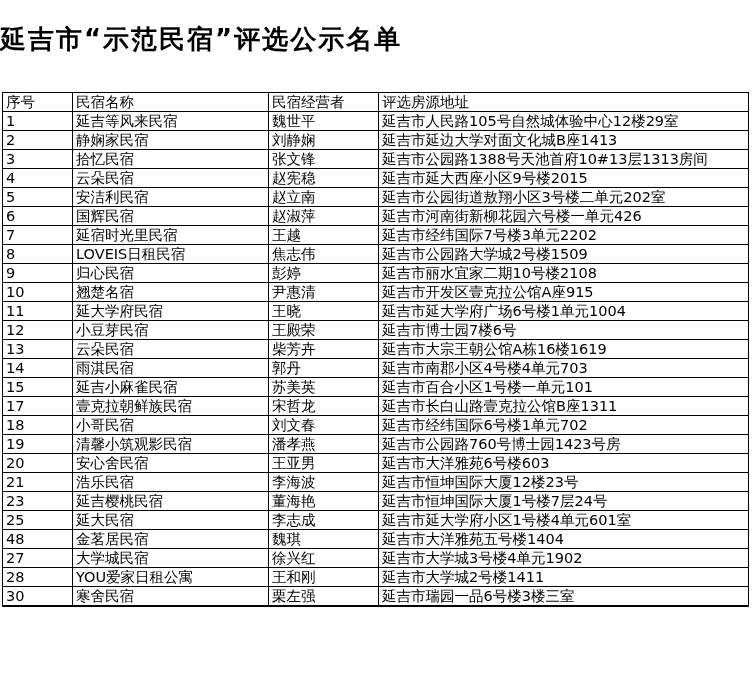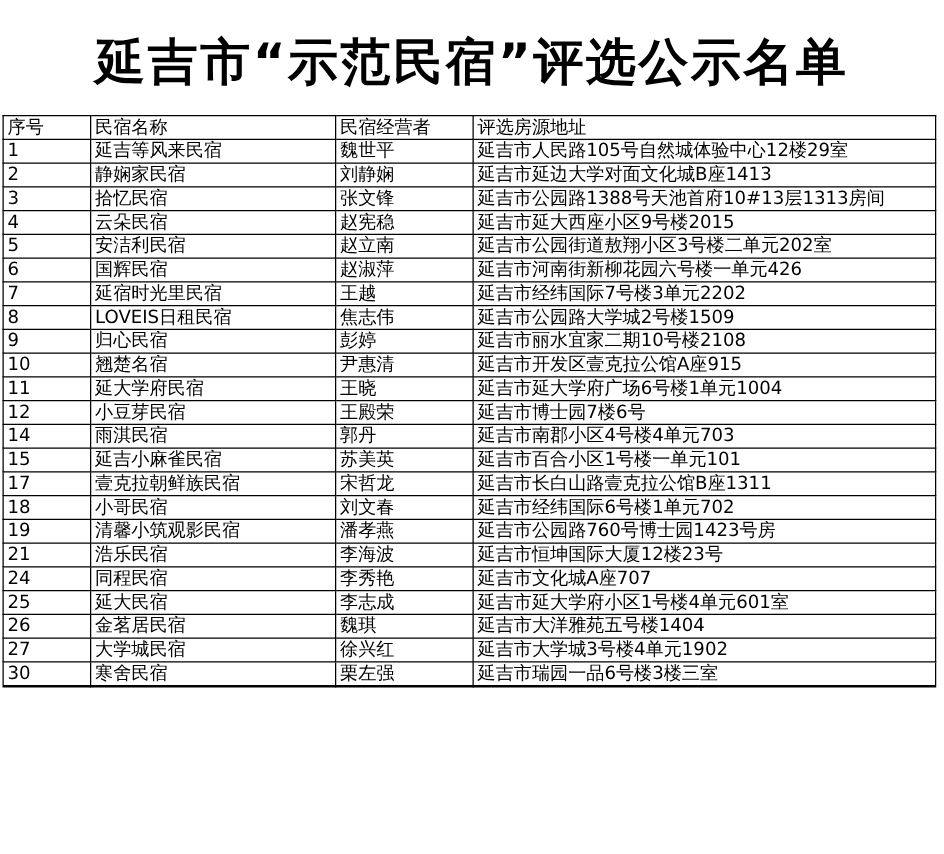--- a/index.html
+++ b/index.html
@@ -17,22 +17,22 @@
     width: 755px;
     height: 683px;
     background: #ffffff;
   }
   .title {
     position: absolute;
     top: 22px;
     left: 0;
     width: 755px;
     margin: 0;
-    text-align: center;
-    font-size: 40px;
+    text-align: left;
+    font-size: 26px;
     font-weight: bold;
     letter-spacing: 2px;
     white-space: nowrap;
     color: #000000;
   }
   table.list {
     position: absolute;
     top: 92px;
     left: 2px;
     border-collapse: collapse;
@@ -148,20 +148,26 @@
           <td>王晓</td>
           <td>延吉市延大学府广场6号楼1单元1004</td>
         </tr>
         <tr>
           <td>12</td>
           <td>小豆芽民宿</td>
           <td>王殿荣</td>
           <td>延吉市博士园7楼6号</td>
         </tr>
         <tr>
+          <td>13</td>
+          <td>云朵民宿</td>
+          <td>柴芳卉</td>
+          <td>延吉市大宗王朝公馆A栋16楼1619</td>
+        </tr>
+        <tr>
           <td>14</td>
           <td>雨淇民宿</td>
           <td>郭丹</td>
           <td>延吉市南郡小区4号楼4单元703</td>
         </tr>
         <tr>
           <td>15</td>
           <td>延吉小麻雀民宿</td>
           <td>苏美英</td>
           <td>延吉市百合小区1号楼一单元101</td>
@@ -178,50 +184,62 @@
           <td>刘文春</td>
           <td>延吉市经纬国际6号楼1单元702</td>
         </tr>
         <tr>
           <td>19</td>
           <td>清馨小筑观影民宿</td>
           <td>潘孝燕</td>
           <td>延吉市公园路760号博士园1423号房</td>
         </tr>
         <tr>
+          <td>20</td>
+          <td>安心舍民宿</td>
+          <td>王亚男</td>
+          <td>延吉市大洋雅苑6号楼603</td>
+        </tr>
+        <tr>
           <td>21</td>
           <td>浩乐民宿</td>
           <td>李海波</td>
           <td>延吉市恒坤国际大厦12楼23号</td>
         </tr>
         <tr>
-          <td>24</td>
-          <td>同程民宿</td>
-          <td>李秀艳</td>
-          <td>延吉市文化城A座707</td>
+          <td>23</td>
+          <td>延吉樱桃民宿</td>
+          <td>董海艳</td>
+          <td>延吉市恒坤国际大厦1号楼7层24号</td>
         </tr>
         <tr>
           <td>25</td>
           <td>延大民宿</td>
           <td>李志成</td>
           <td>延吉市延大学府小区1号楼4单元601室</td>
         </tr>
         <tr>
-          <td>26</td>
+          <td>48</td>
           <td>金茗居民宿</td>
           <td>魏琪</td>
           <td>延吉市大洋雅苑五号楼1404</td>
         </tr>
         <tr>
           <td>27</td>
           <td>大学城民宿</td>
           <td>徐兴红</td>
           <td>延吉市大学城3号楼4单元1902</td>
         </tr>
         <tr>
+          <td>28</td>
+          <td>YOU爱家日租公寓</td>
+          <td>王和刚</td>
+          <td>延吉市大学城2号楼1411</td>
+        </tr>
+        <tr>
           <td>30</td>
           <td>寒舍民宿</td>
           <td>栗左强</td>
           <td>延吉市瑞园一品6号楼3楼三室</td>
         </tr>
       </tbody>
   </table>
 
 </div>
 

